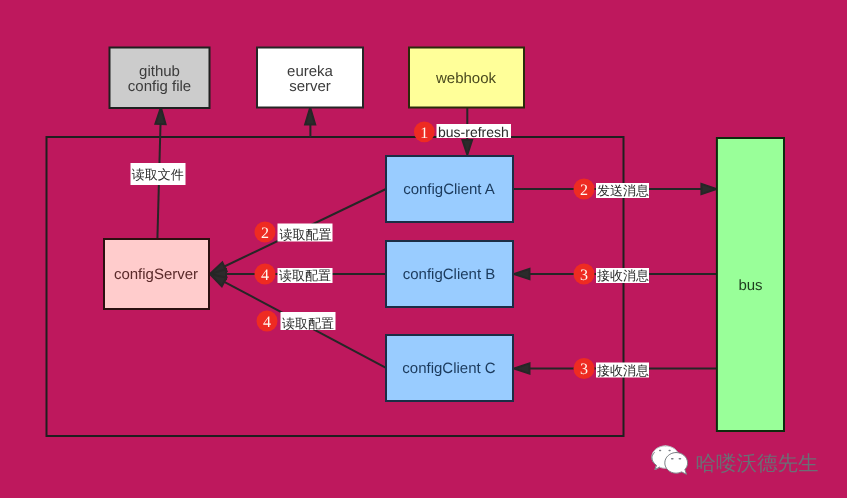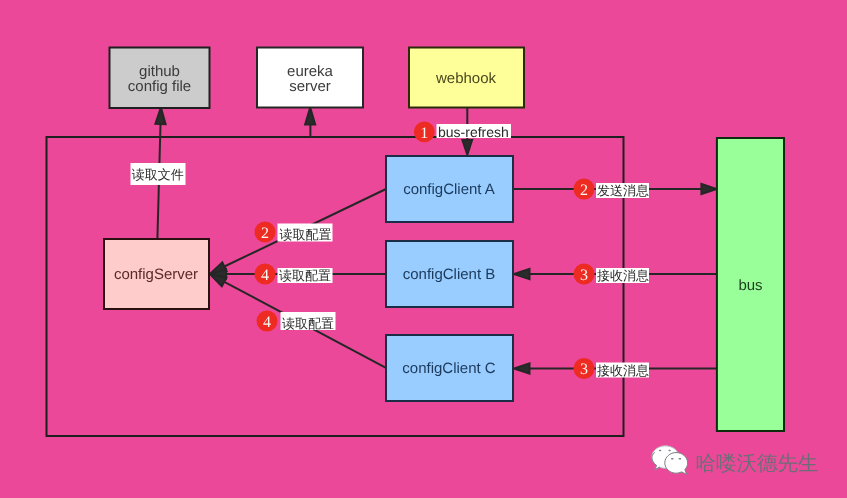--- a/index.html
+++ b/index.html
@@ -1,19 +1,19 @@
 <!DOCTYPE html>
 <html><head>
 <meta charset="utf-8">
 <style>
   html,body{margin:0;padding:0;background:#ffffff;}
   *{-webkit-font-smoothing:antialiased;text-rendering:geometricPrecision;}
   body{width:847px;height:498px;overflow:hidden;
        font-family:"Liberation Sans",sans-serif;}
-  #canvas{position:relative;width:847px;height:498px;background:#ec4899;text-align:right;}
+  #canvas{position:relative;width:847px;height:498px;background:#be185d;text-align:right;}
   svg#scene{position:absolute;left:0;top:0;width:847px;height:498px;}
   .node-label{font-family:"Liberation Sans",sans-serif;font-size:15px;text-anchor:middle;}
   .edge-label{font-family:"Liberation Sans",sans-serif;font-size:13px;fill:#2b2b2b;}
   .edge-label-en{font-family:"Liberation Sans",sans-serif;font-size:14px;fill:#2b2b2b;}
   .badge-num{font-family:"Liberation Serif",serif;font-size:16px;fill:#fff8f0;text-anchor:middle;}
   .wm-text{font-family:"Liberation Sans",sans-serif;font-size:20.5px;fill:#6b6f75;}
 </style>
 </head>
 <body>
 

